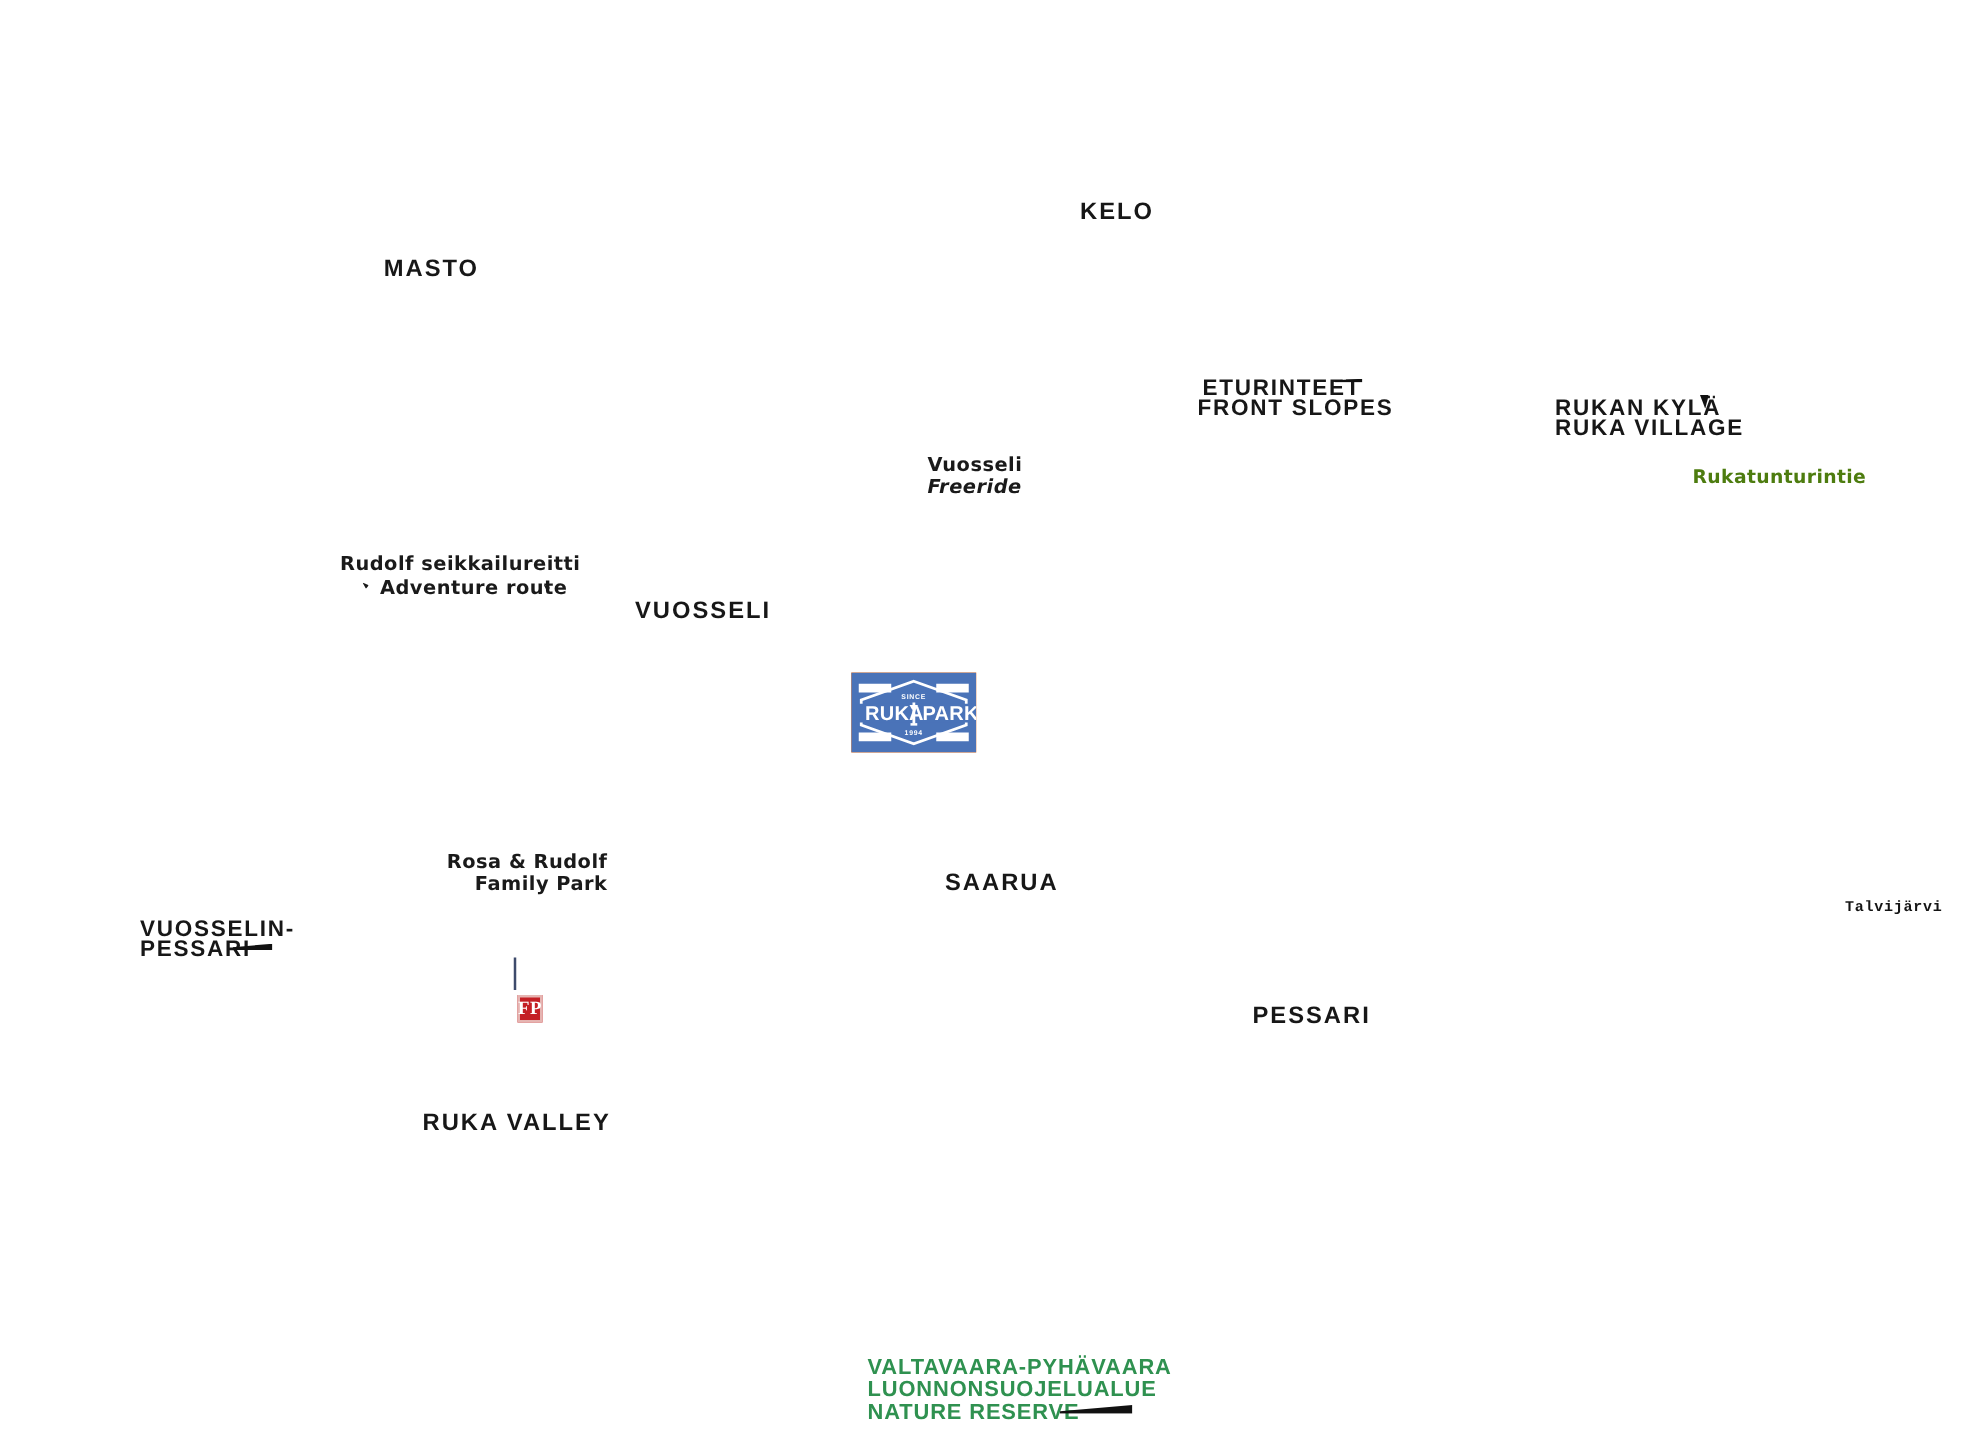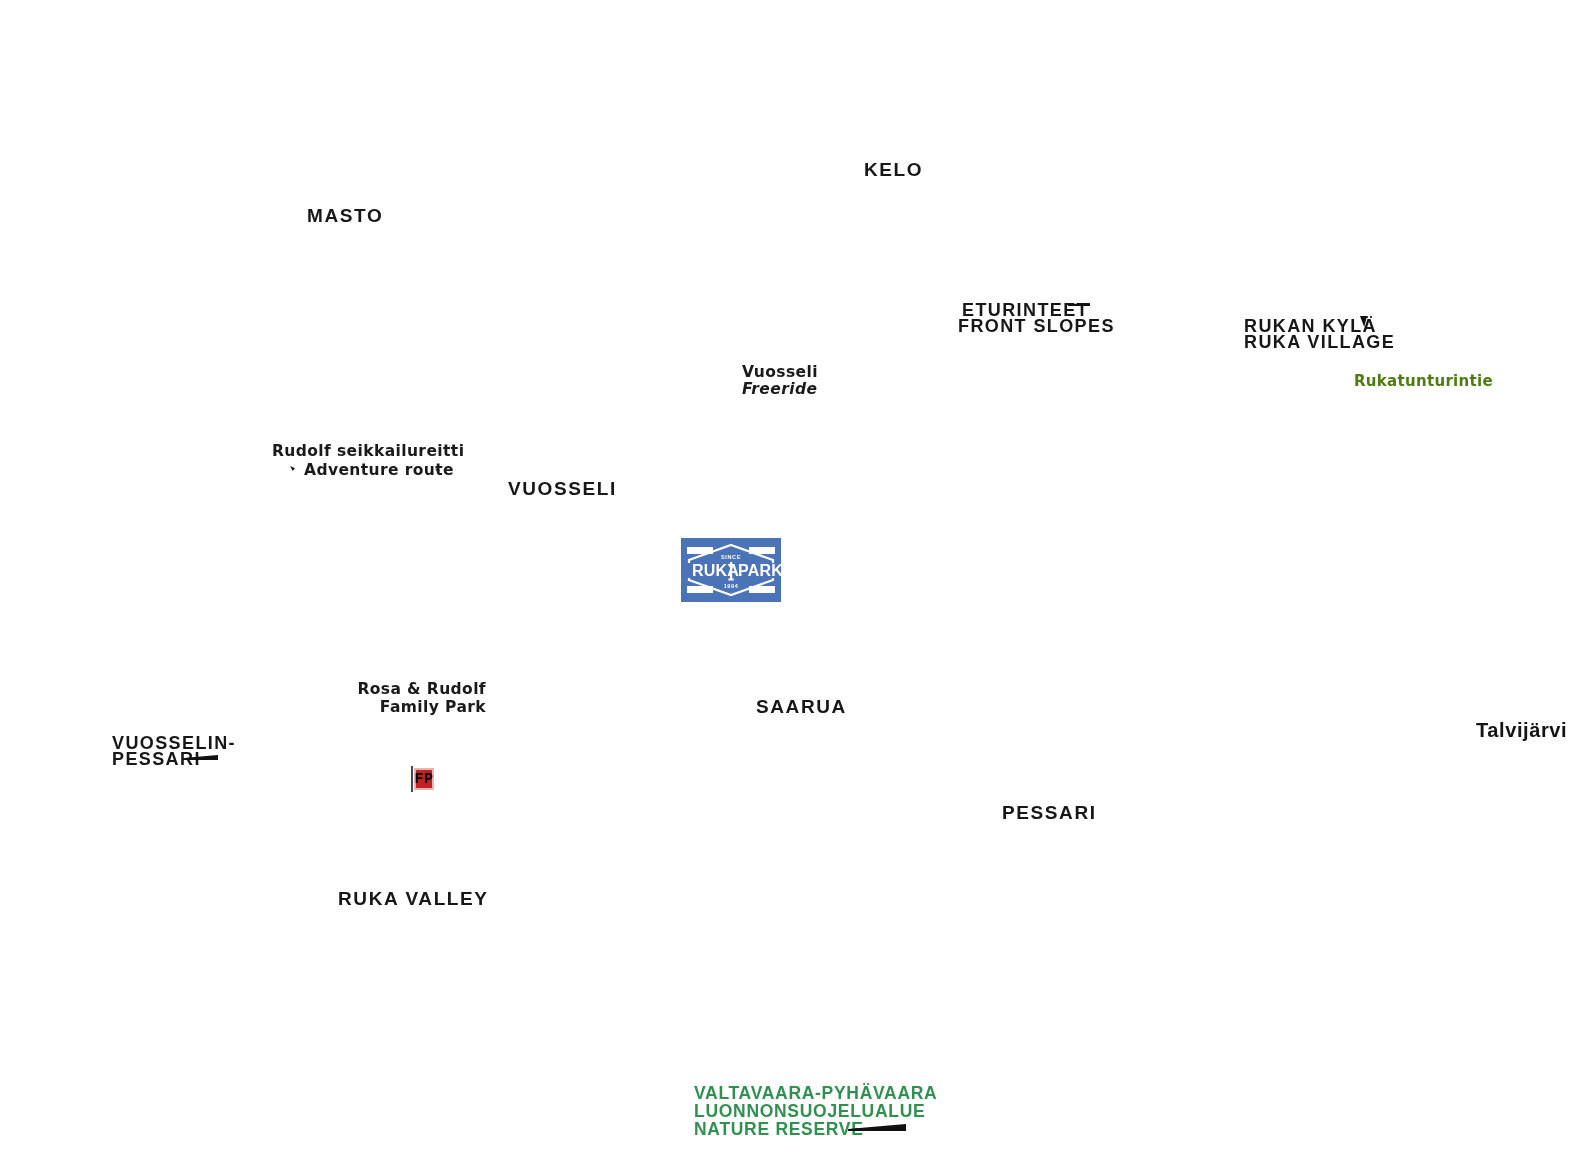--- a/index.html
+++ b/index.html
@@ -65,23 +65,23 @@
     font-family: "Liberation Sans", sans-serif;
     font-weight: 700;
     font-size: 17.5px;
     letter-spacing: 0.7px;
     line-height: 1.28;
     color: #2f9150;
   }
 
   
   .lbl-lake {
-    font-family: Liberation Sans, sans-serif;
-    font-weight: 700;
-    font-size: 20px;
+    font-family: Liberation Mono, monospace;
+    font-weight: 700;
+    font-size: 12px;
     letter-spacing: 0.6px;
     color: #141414;
     margin-left: 20px;
   }
   .tapered {
     position: absolute;
     background: #111;
   }
 
   
@@ -94,25 +94,26 @@
 
   
   .fp-marker {
     position: absolute;
     background: #c41f25;
     border: 2px solid #e6b5b2;
     box-sizing: border-box;
     display: flex;
     align-items: center;
     justify-content: center;
-    color: #000000;
-    font-family: Liberation Mono, monospace;
+    color: #ffffff;
+    font-family: Liberation Serif, serif;
     font-weight: 700;
     font-size: 15px;
     letter-spacing: 0.5px;
+    margin-top: 28px;
   }
   .fp-bar {
     position: absolute;
     background: #3d4a6b;
   }
 
   .dot-tick {
     position: absolute;
     background: #1a1a1a;
   }

